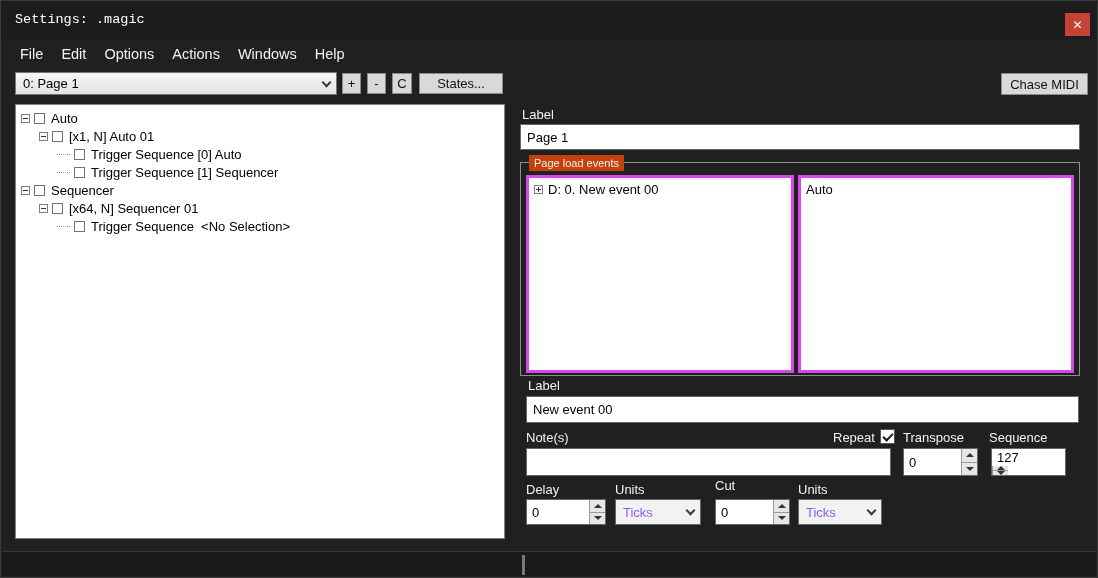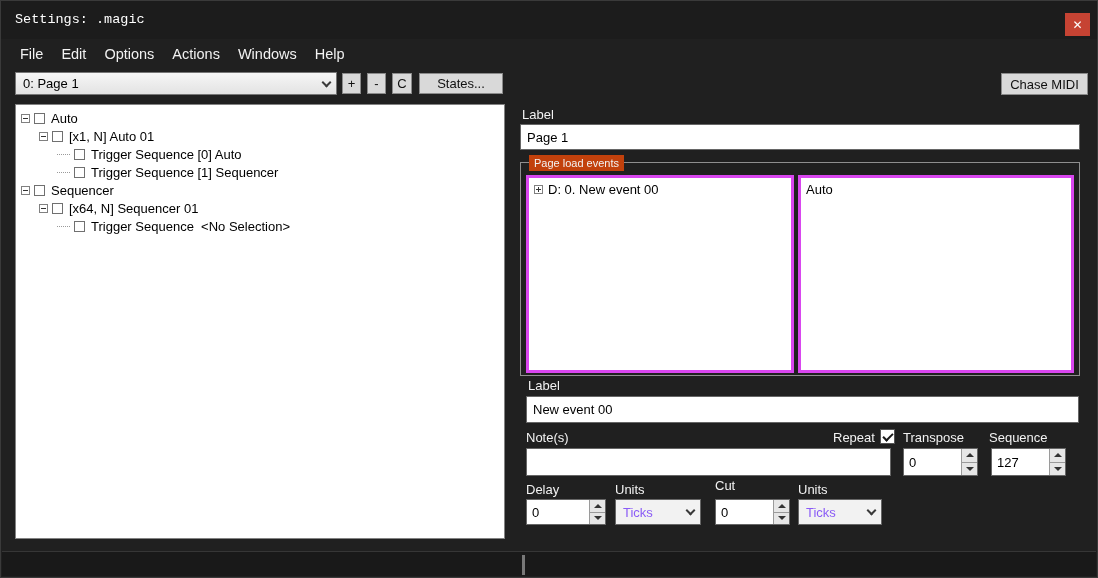--- a/index.html
+++ b/index.html
@@ -270,21 +270,21 @@
     <input class="spin-input" value="0" style="">
     <div class="spin-btns">
       <div class="spin-up">
           <i class="tri-up"></i>
         </div>
       <div class="spin-down">
           <i class="tri-down"></i>
         </div>
     </div>
   </div>
-  <div class="spinner" style="left:990px; top:447px; width:75px; height:28px;">
+  <div class="spinner" style="left:990px; top:447px; width:75px; height:28px;flex-direction:column;">
     <input class="spin-input" value="127" style="">
     <div class="spin-btns">
       <div class="spin-up">
           <i class="tri-up"></i>
         </div>
       <div class="spin-down">
           <i class="tri-down"></i>
         </div>
     </div>
   </div>

